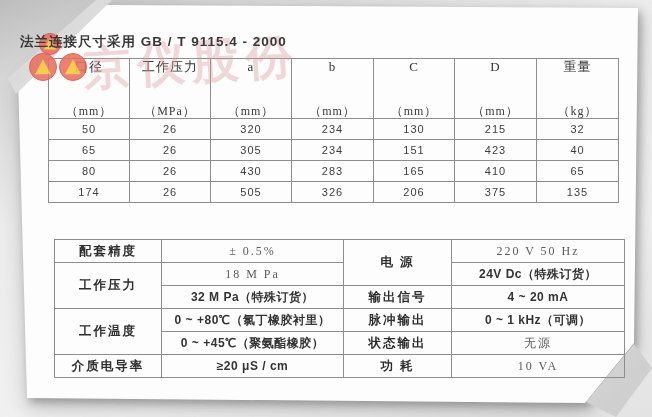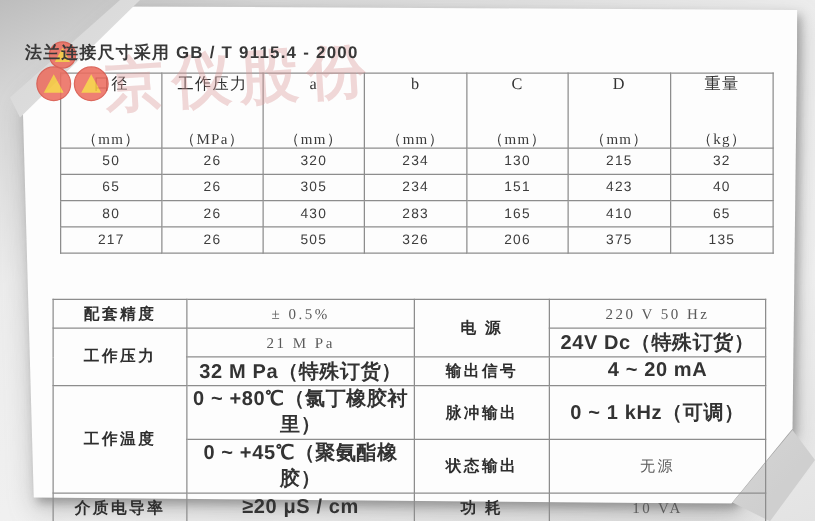--- a/index.html
+++ b/index.html
@@ -19,25 +19,25 @@
   .doc-title.dark{left:20px;top:33px;}
   .doc-title.blue{left:40px;top:213px;}
   
   table{border-collapse:collapse;table-layout:fixed;position:absolute;z-index:2;background:transparent;}
   td,th{border:1px solid #8d8d8d;text-align:center;vertical-align:middle;padding:0 2px;overflow:hidden;}
   .t1{left:48px;top:58px;width:570px;}
   .t1 th{height:38px;font-weight:normal;font-family:"Liberation Serif",serif;color:#333;}
   .t1 .h-name{display:block;font-size:13px;letter-spacing:1px;line-height:1.3;}
   .t1 .h-unit{display:block;font-size:12px;letter-spacing:1px;line-height:1.2;color:#3a3a3a;margin-top:28px;}
   .t1 td{height:20px;font-size:11px;color:#3d3d3d;letter-spacing:1px;}
-  .t2{left:42px;top:239px;width:570px;}
+  .t2{left:54px;top:239px;width:570px;}
   .t2 td{height:22px;font-size:12.5px;}
   .t2 .lab{font-family:"Liberation Serif",serif;font-weight:600;color:#2e2e2e;letter-spacing:2px;}
   .t2 .v-serif{font-family:"Liberation Serif",serif;color:#5a5a5a;letter-spacing:2px;font-size:12px;}
-  .t2 .v-sans{font-family:"Liberation Sans",sans-serif;color:#333;font-weight:600;font-size:16px;letter-spacing:.5px;}
+  .t2 .v-sans{font-family:"Liberation Sans",sans-serif;color:#333;font-weight:600;font-size:12px;letter-spacing:.5px;}
   
   .watermark{position:absolute;inset:0;pointer-events:none;z-index:2;}
   .wm-text{position:absolute;left:82px;top:38px;font-size:47px;font-weight:bold;letter-spacing:7px;
     color:rgba(219,152,152,.38);transform:rotate(-3.5deg);transform-origin:left top;white-space:nowrap;}
   .logo{position:absolute;left:26px;top:32px;width:70px;height:52px;opacity:.88;}
   .logo .c{position:absolute;border-radius:50%;background:#ec6e60;border:1px solid #d85448;}
   .logo .c.top{left:13px;top:1px;width:20px;height:20px;}
   .logo .c.bl{left:3px;top:21px;width:26px;height:26px;}
   .logo .c.br{left:33px;top:21px;width:26px;height:26px;}
   .logo .tri{position:absolute;left:15%;top:15%;width:70%;height:70%;background:#f6c73c;
@@ -119,21 +119,21 @@
       <tr>
         <td>80</td>
         <td>26</td>
         <td>430</td>
         <td>283</td>
         <td>165</td>
         <td>410</td>
         <td>65</td>
       </tr>
       <tr>
-        <td>217</td>
+        <td>174</td>
         <td>26</td>
         <td>505</td>
         <td>326</td>
         <td>206</td>
         <td>375</td>
         <td>135</td>
       </tr>
     </tbody>
   </table>
 
@@ -147,21 +147,21 @@
       </colgroup>
     <tbody>
       <tr>
         <td class="lab">配套精度</td>
         <td class="v-serif">± 0.5%</td>
         <td class="lab" rowspan="2">电 源</td>
         <td class="v-serif">220 V  50 Hz</td>
       </tr>
       <tr>
         <td class="lab" rowspan="2">工作压力</td>
-        <td class="v-serif">21 M Pa</td>
+        <td class="v-serif">18 M Pa</td>
         <td class="v-sans">24V Dc（特殊订货）</td>
       </tr>
       <tr>
         <td class="v-sans">32 M Pa（特殊订货）</td>
         <td class="lab">输出信号</td>
         <td class="v-sans">4 ~ 20 mA</td>
       </tr>
       <tr>
         <td class="lab" rowspan="2">工作温度</td>
         <td class="v-sans">0 ~ +80℃（氯丁橡胶衬里）</td>

